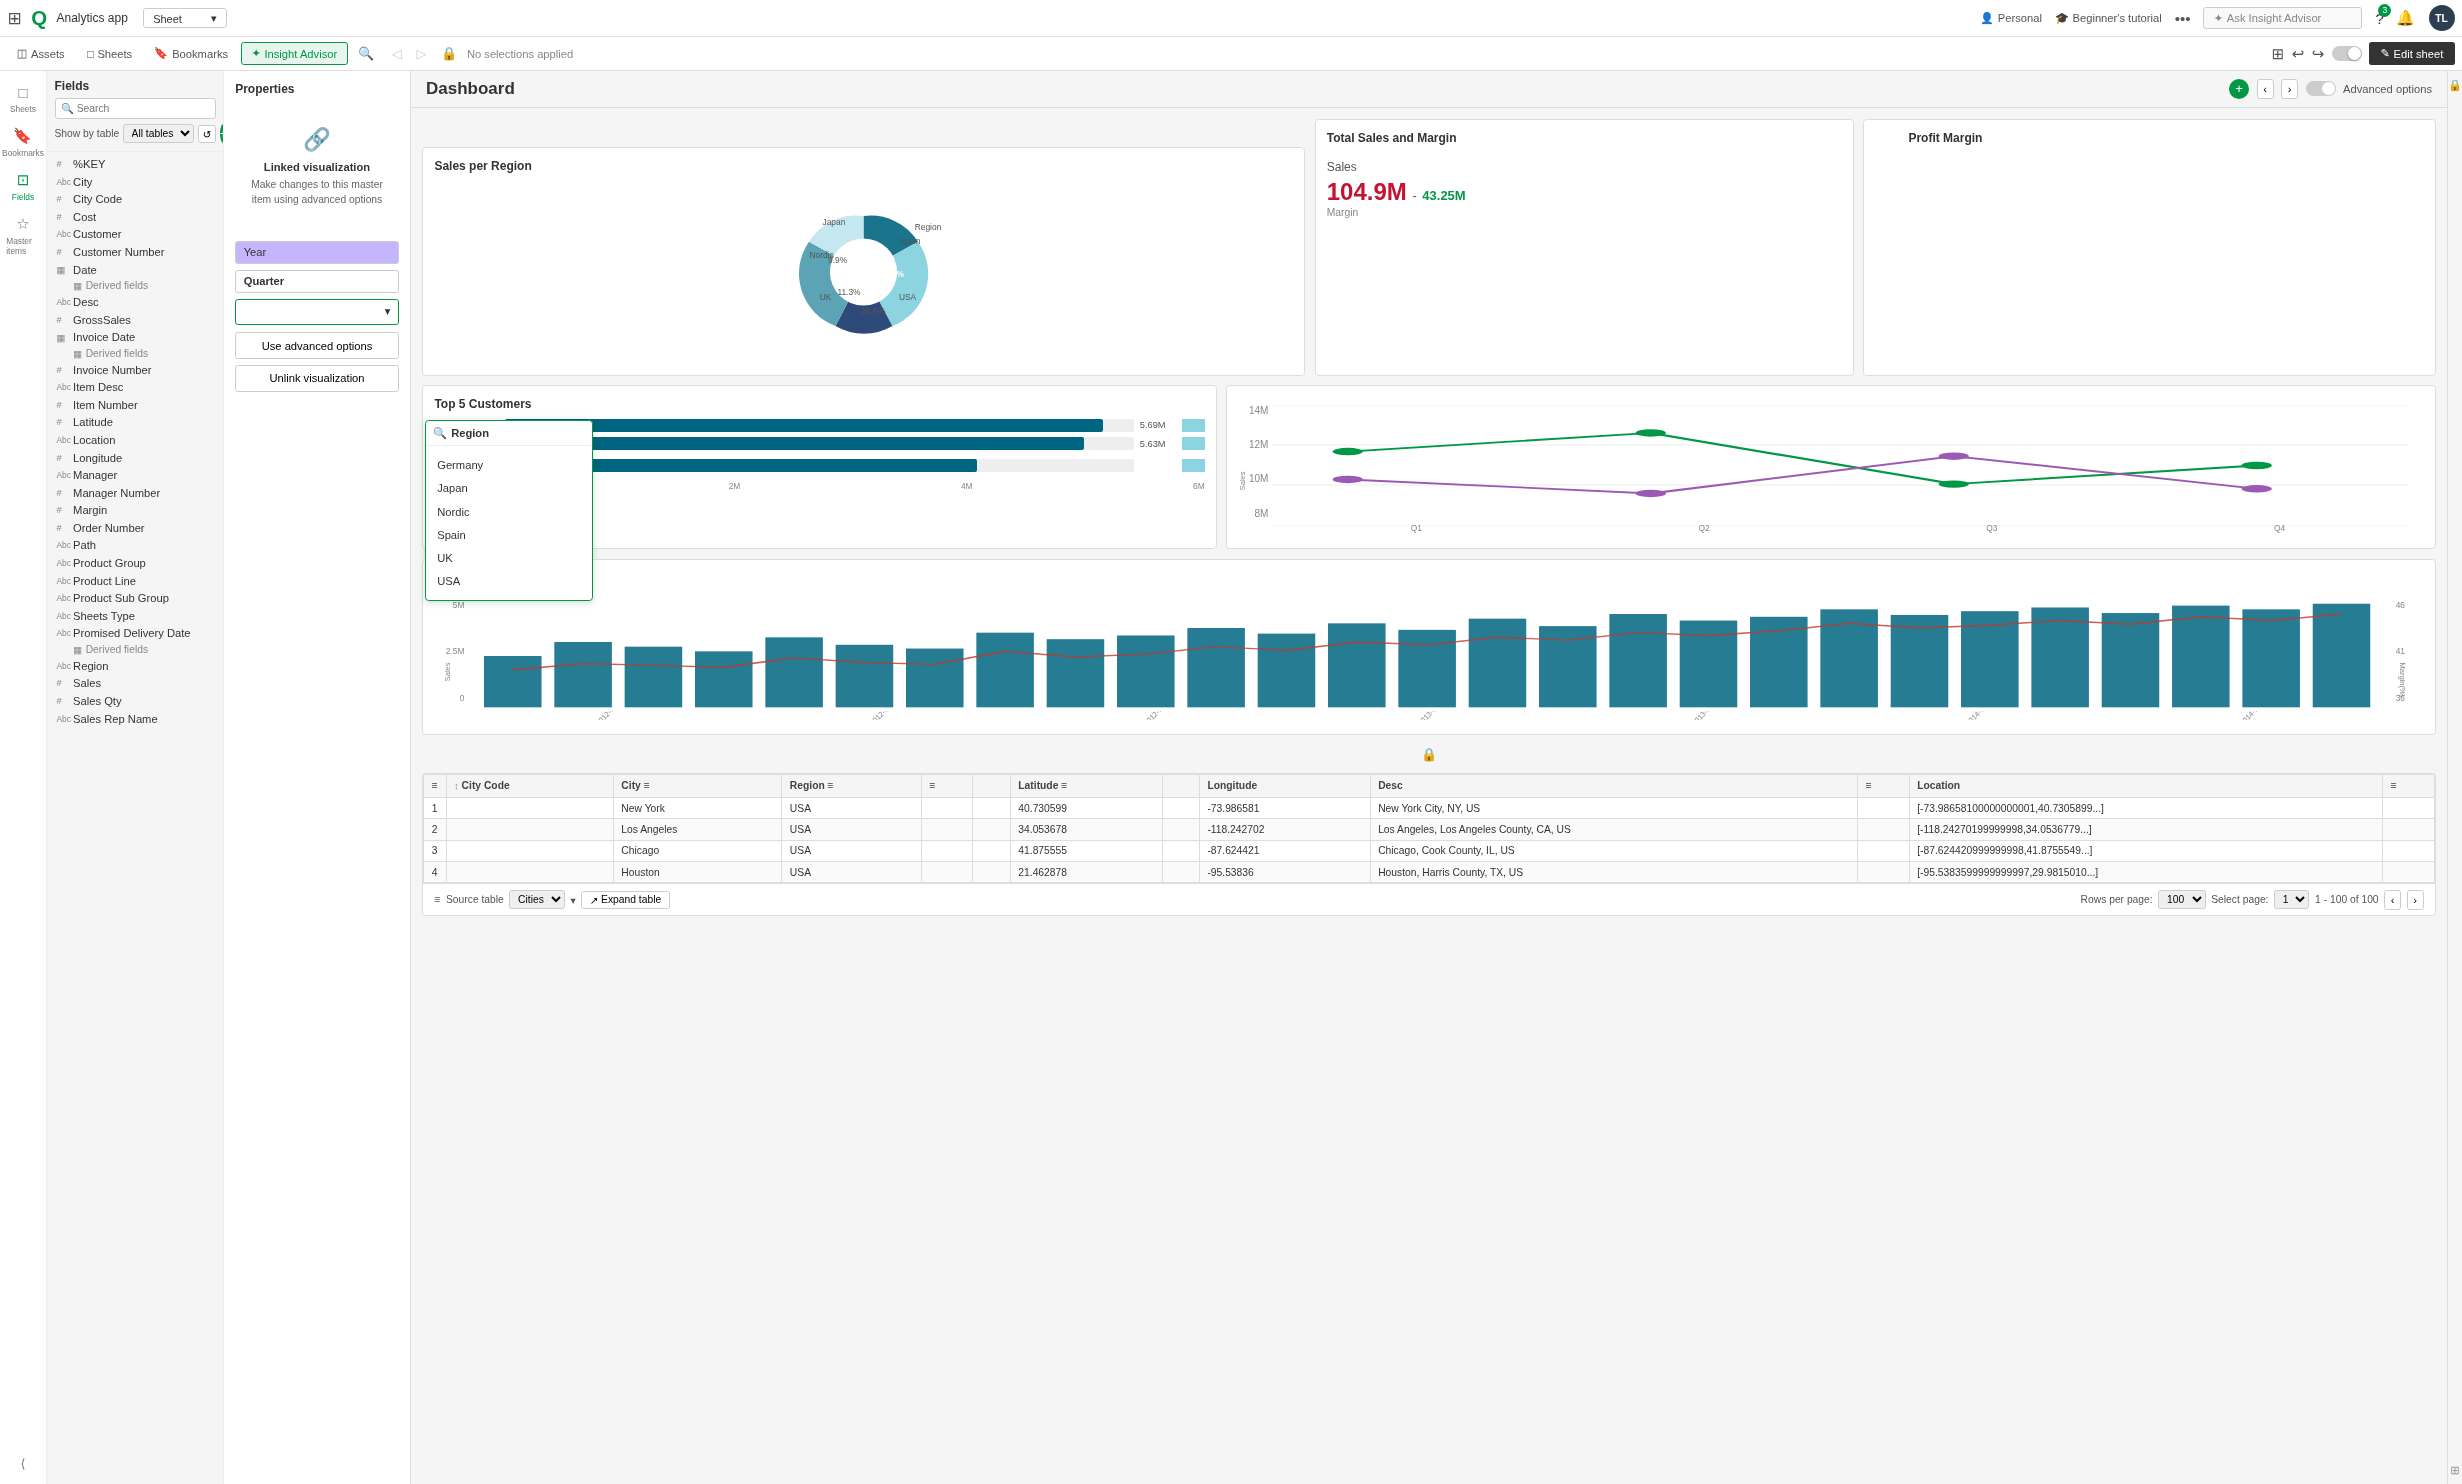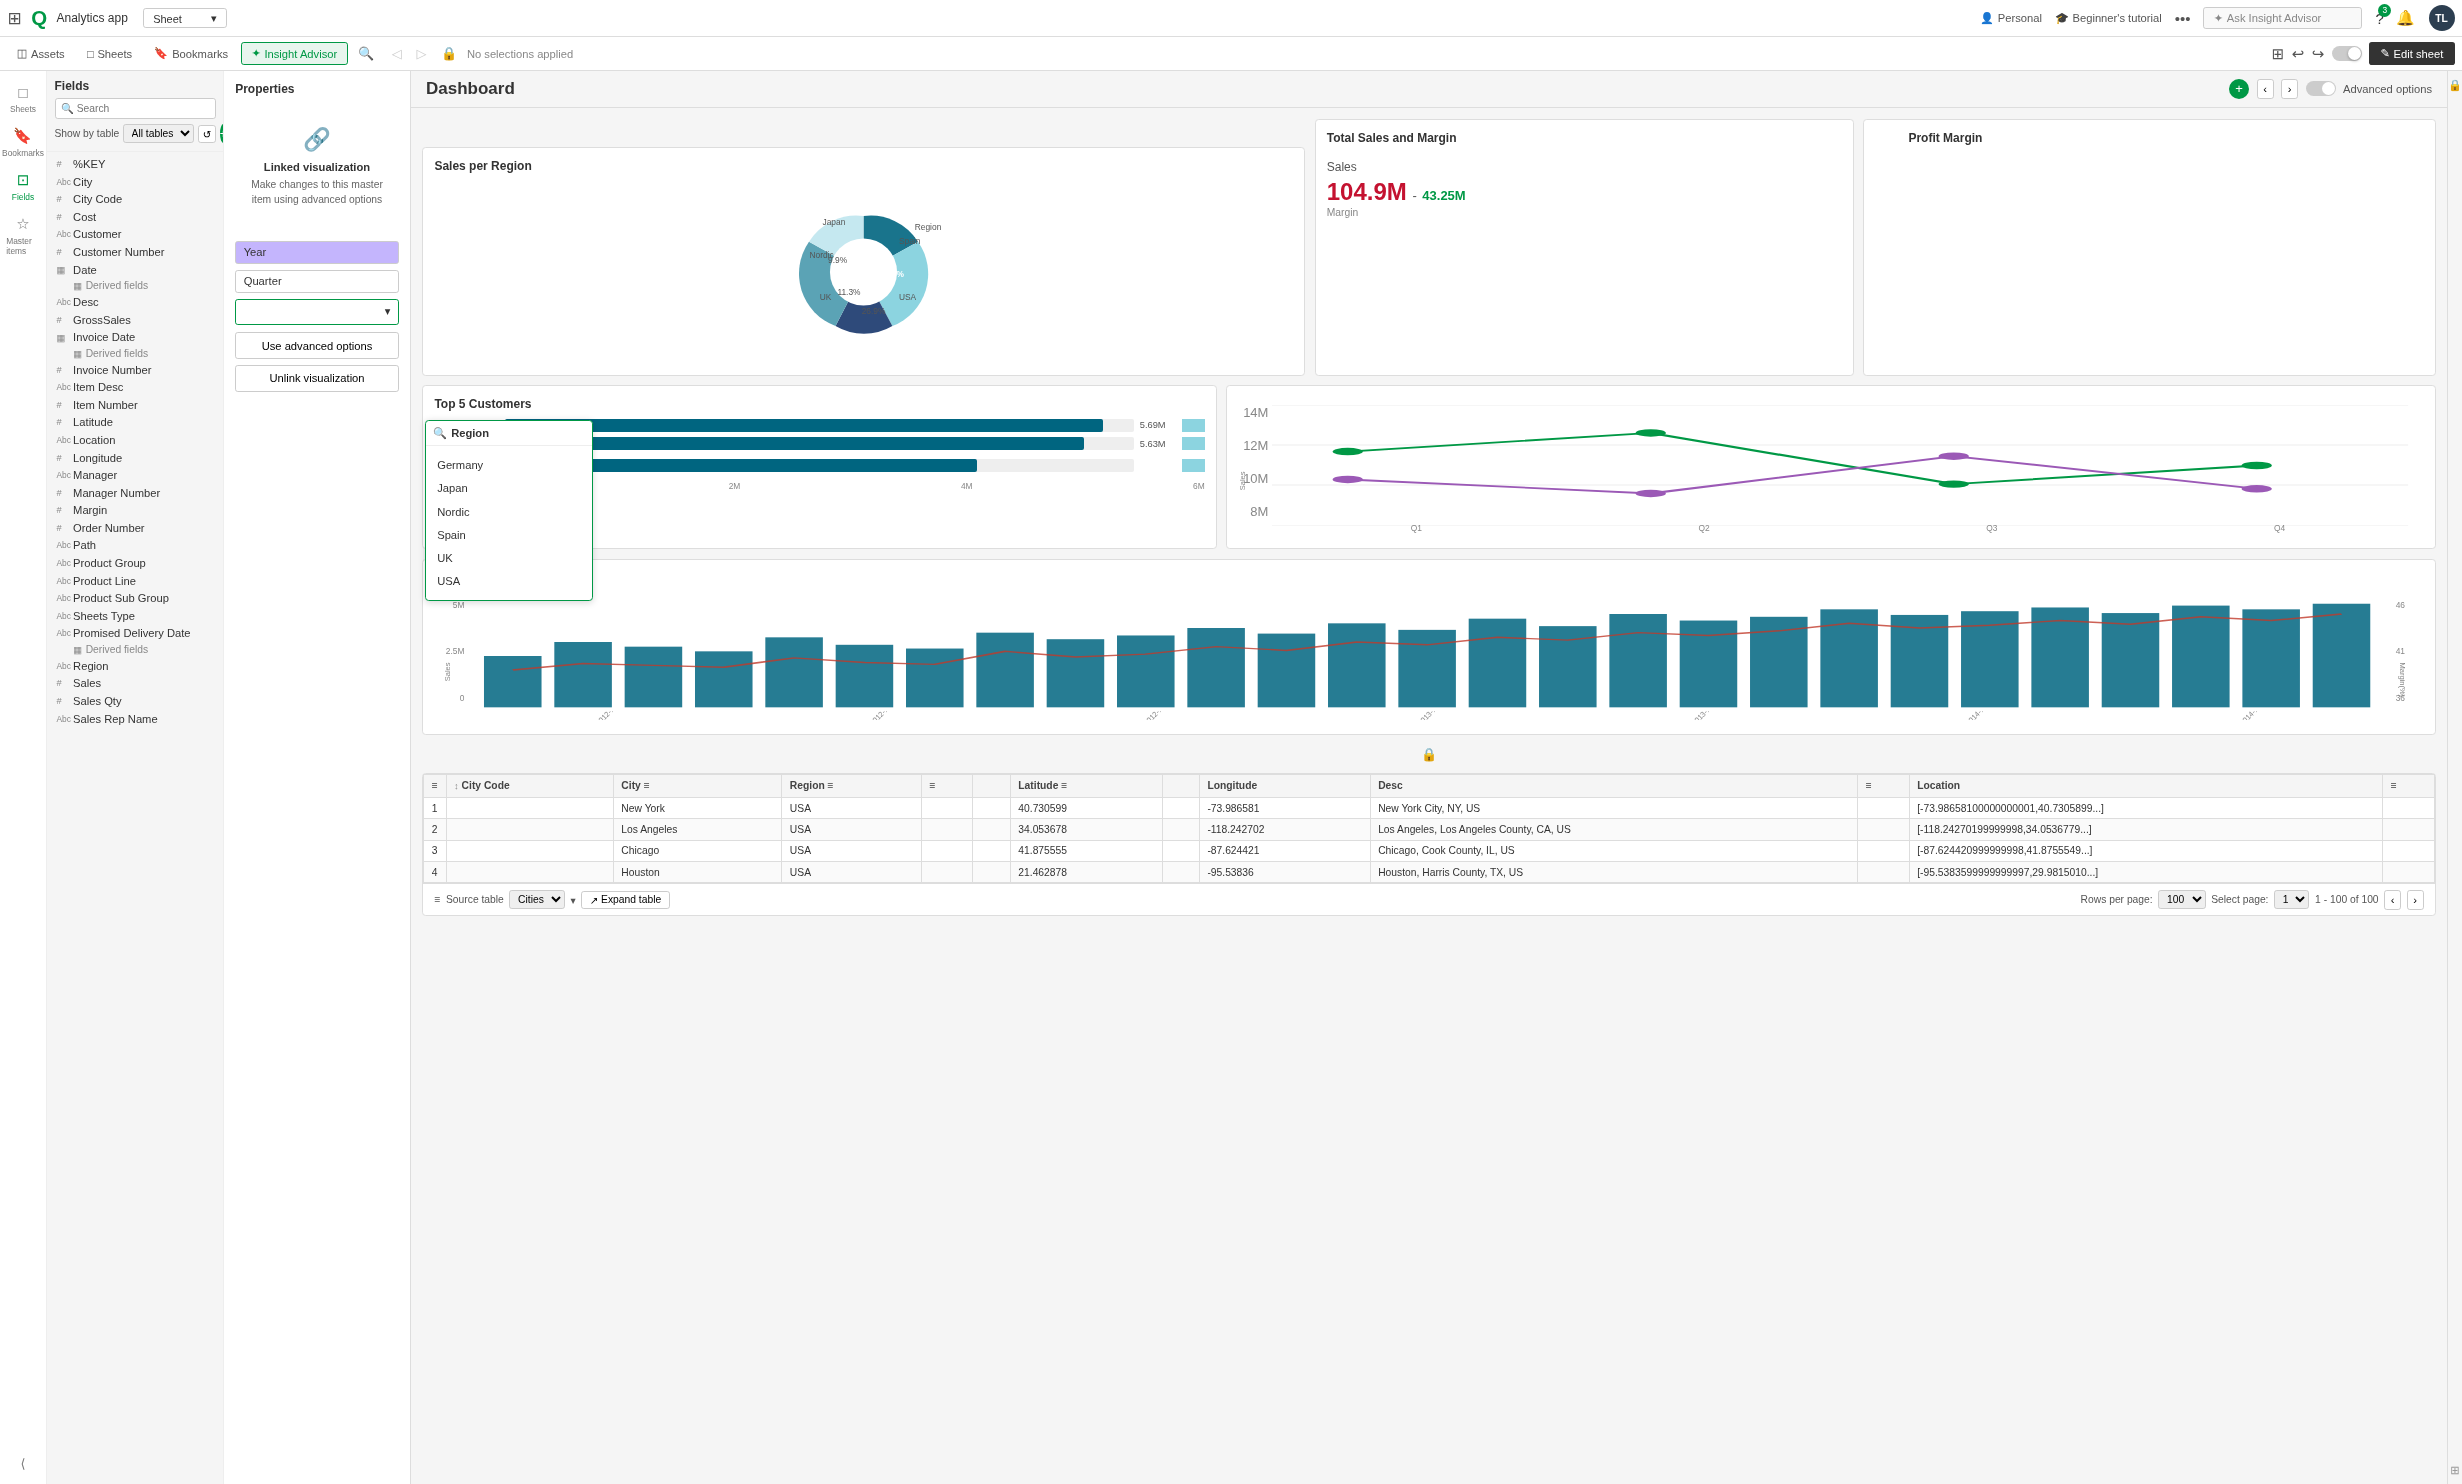--- a/index.html
+++ b/index.html
@@ -99,21 +99,21 @@
 
     
     .add-btn { border: none; background: #009845; color: #fff; border-radius: 50%; width: 20.5px; height: 20.5px; font-size: 13px; cursor: pointer; display: flex; align-items: center; justify-content: center; }
 
     
     ::-webkit-scrollbar { width: 5.6px; height: 5.6px; }
     ::-webkit-scrollbar-track { background: #f1f1f1; }
     ::-webkit-scrollbar-thumb { background: #ccc; border-radius: 2.8px; }
 
     .prop-year-row { border: 0.9px solid #ccc; border-radius: 2.8px; padding: 4.7px 7.5px; font-size: 11.2px; margin-bottom: 5.6px; background: #c4b5fd; cursor: pointer; }
-    .prop-quarter-row { border: 0.9px solid #ccc; border-radius: 2.8px; padding: 4.7px 7.5px; font-size: 11.2px; margin-bottom: 5.6px; background: #fff; cursor: pointer; }
+    .prop-quarter-row { border: 0.9px solid #ccc; border-radius: 2.8px; padding: 4.7px 7.5px; font-size: 11.2px; margin-bottom: 5.6px; background: #fff; cursor: pointer; font-weight: bold; }
 
     .right-sidebar { width: 15px; background: #f5f5f5; border-left: 0.9px solid #ddd; display: flex; flex-direction: column; align-items: center; padding-top: 7.5px; gap: 7.5px; }
     .right-sidebar-icon { font-size: 11.2px; color: #999; cursor: pointer; }
 
     svg text { font-family: 'Segoe UI', Arial, sans-serif; }
   </style>
 </head>
 <body>
 
 <div class="top-nav">
@@ -498,21 +498,21 @@
             <span>0</span>
             <span>2M</span>
             <span>4M</span>
             <span>6M</span>
           </div>
         </div>
 
         <div class="chart-tile" style="flex:2;">
           <div style="position:relative; height:140px; padding: 7.5px 15px 18.7px 34px;">
             
-            <div style="position:absolute; left:0; top:7.5px; display:flex; flex-direction:column; justify-content:space-between; height:114px; font-size:13px; color:#888; text-align:right; width:30px;">
+            <div style="position:absolute; left:0; top:7.5px; display:flex; flex-direction:column; justify-content:space-between; height:114px; font-size:10px; color:#888; text-align:right; width:30px;">
               <span>14M</span>
               <span>12M</span>
               <span>10M</span>
               <span>8M</span>
             </div>
             <svg width="100%" height="121" viewBox="0 0 300 130" preserveAspectRatio="none">
 
               <line x1="0" y1="0" x2="300" y2="0" stroke="#eee" stroke-width="1"></line>
               <line x1="0" y1="43" x2="300" y2="43" stroke="#eee" stroke-width="1"></line>
               <line x1="0" y1="86" x2="300" y2="86" stroke="#eee" stroke-width="1"></line>

